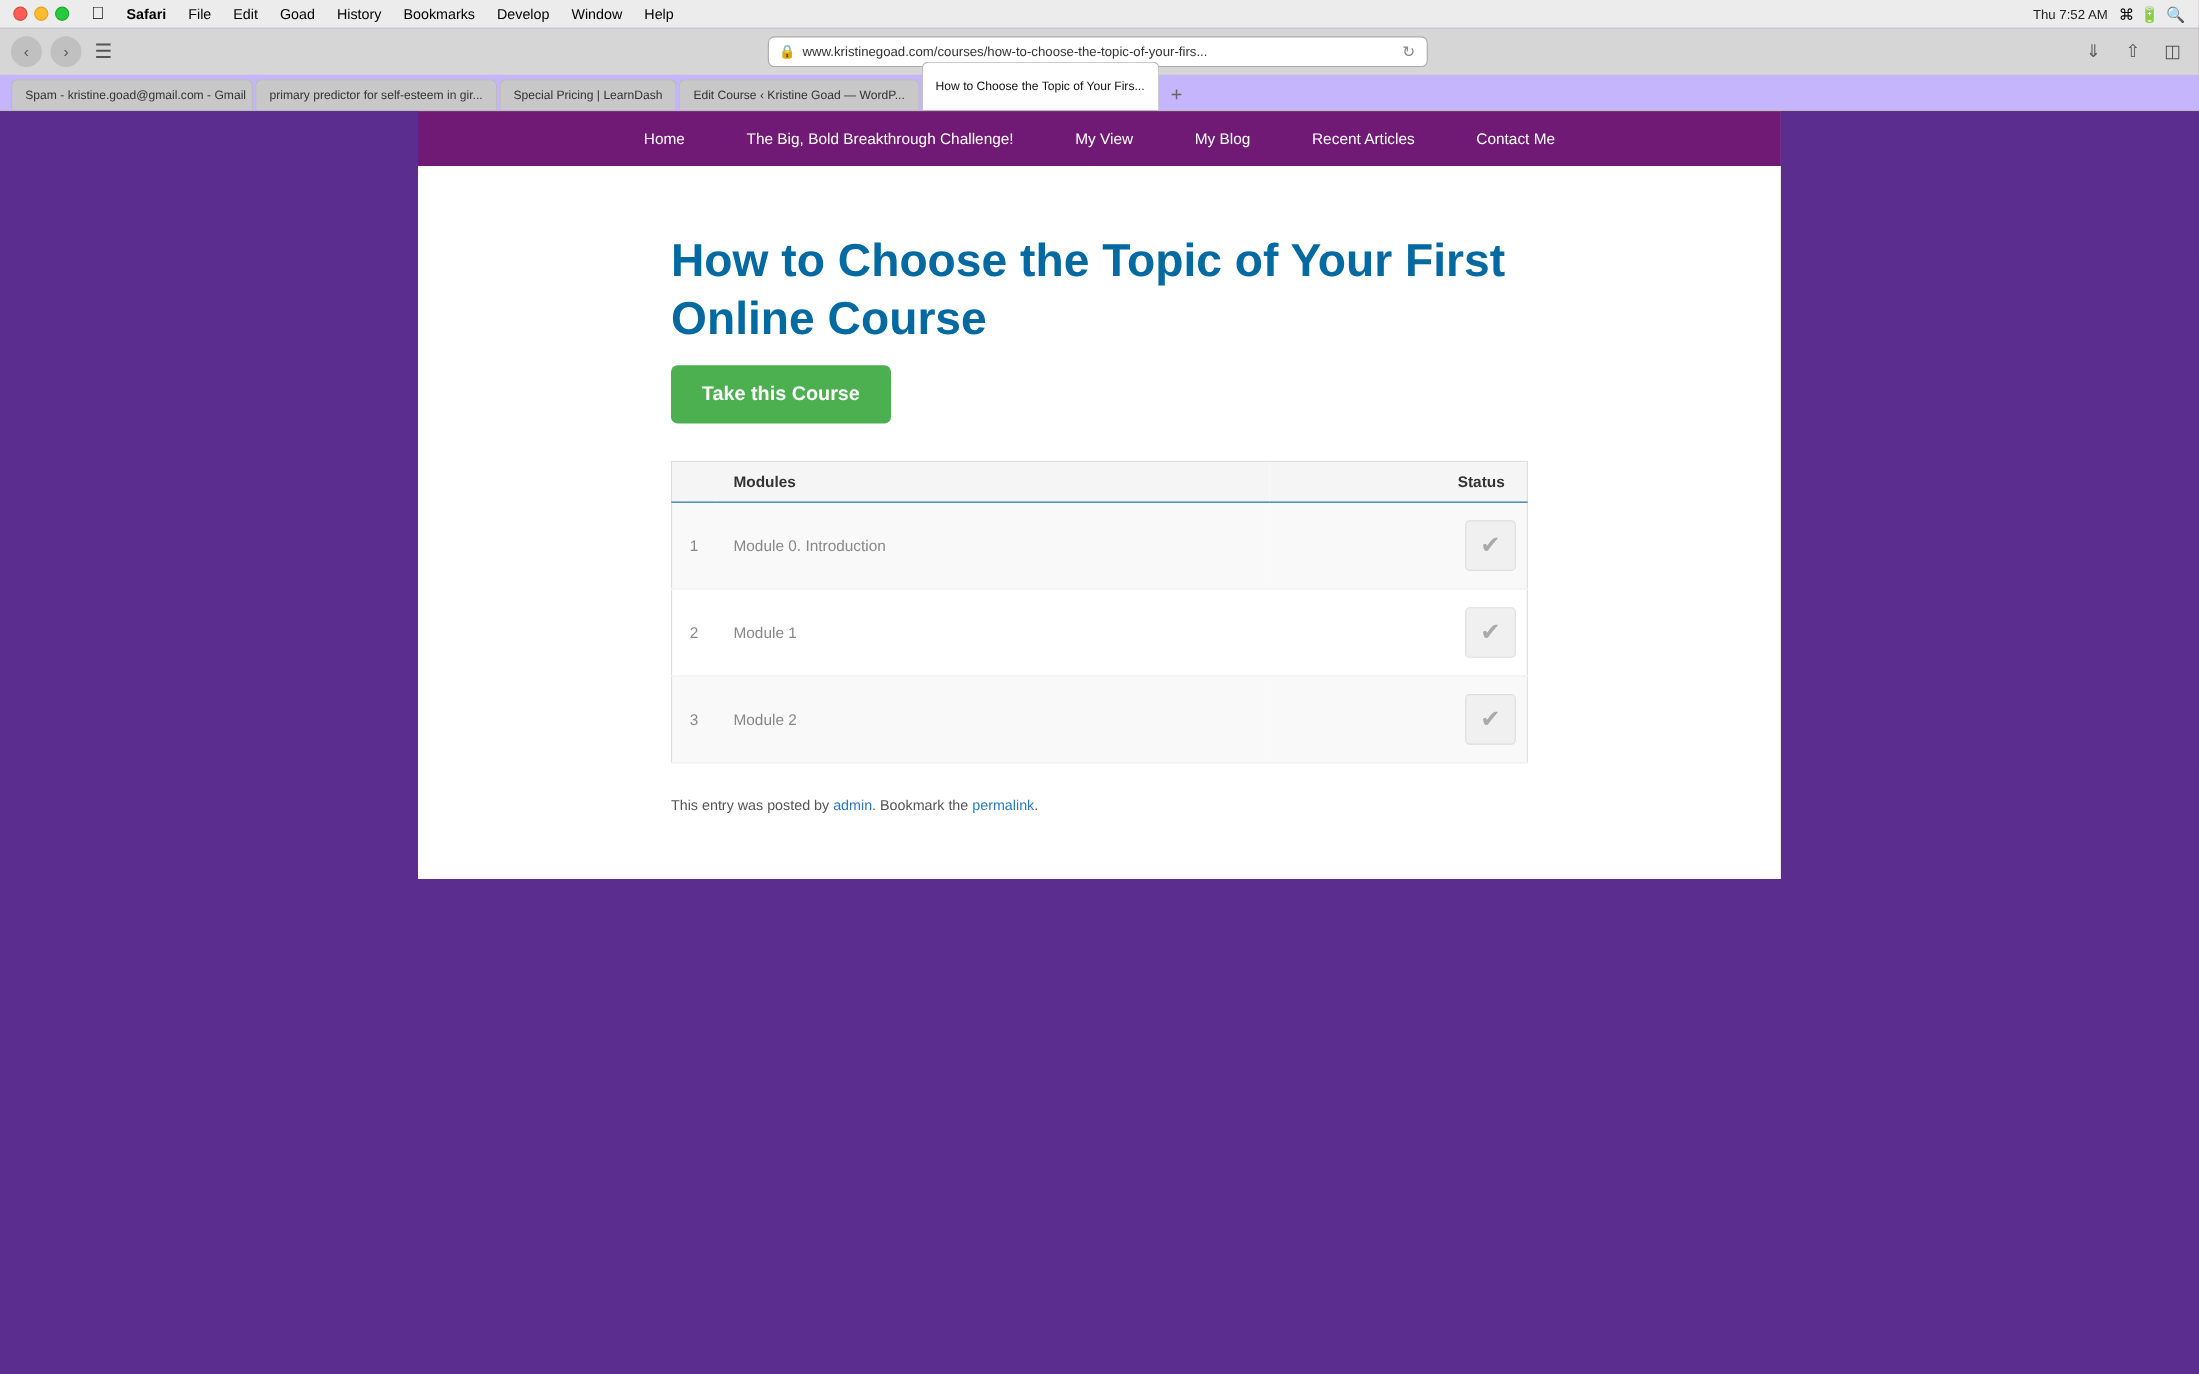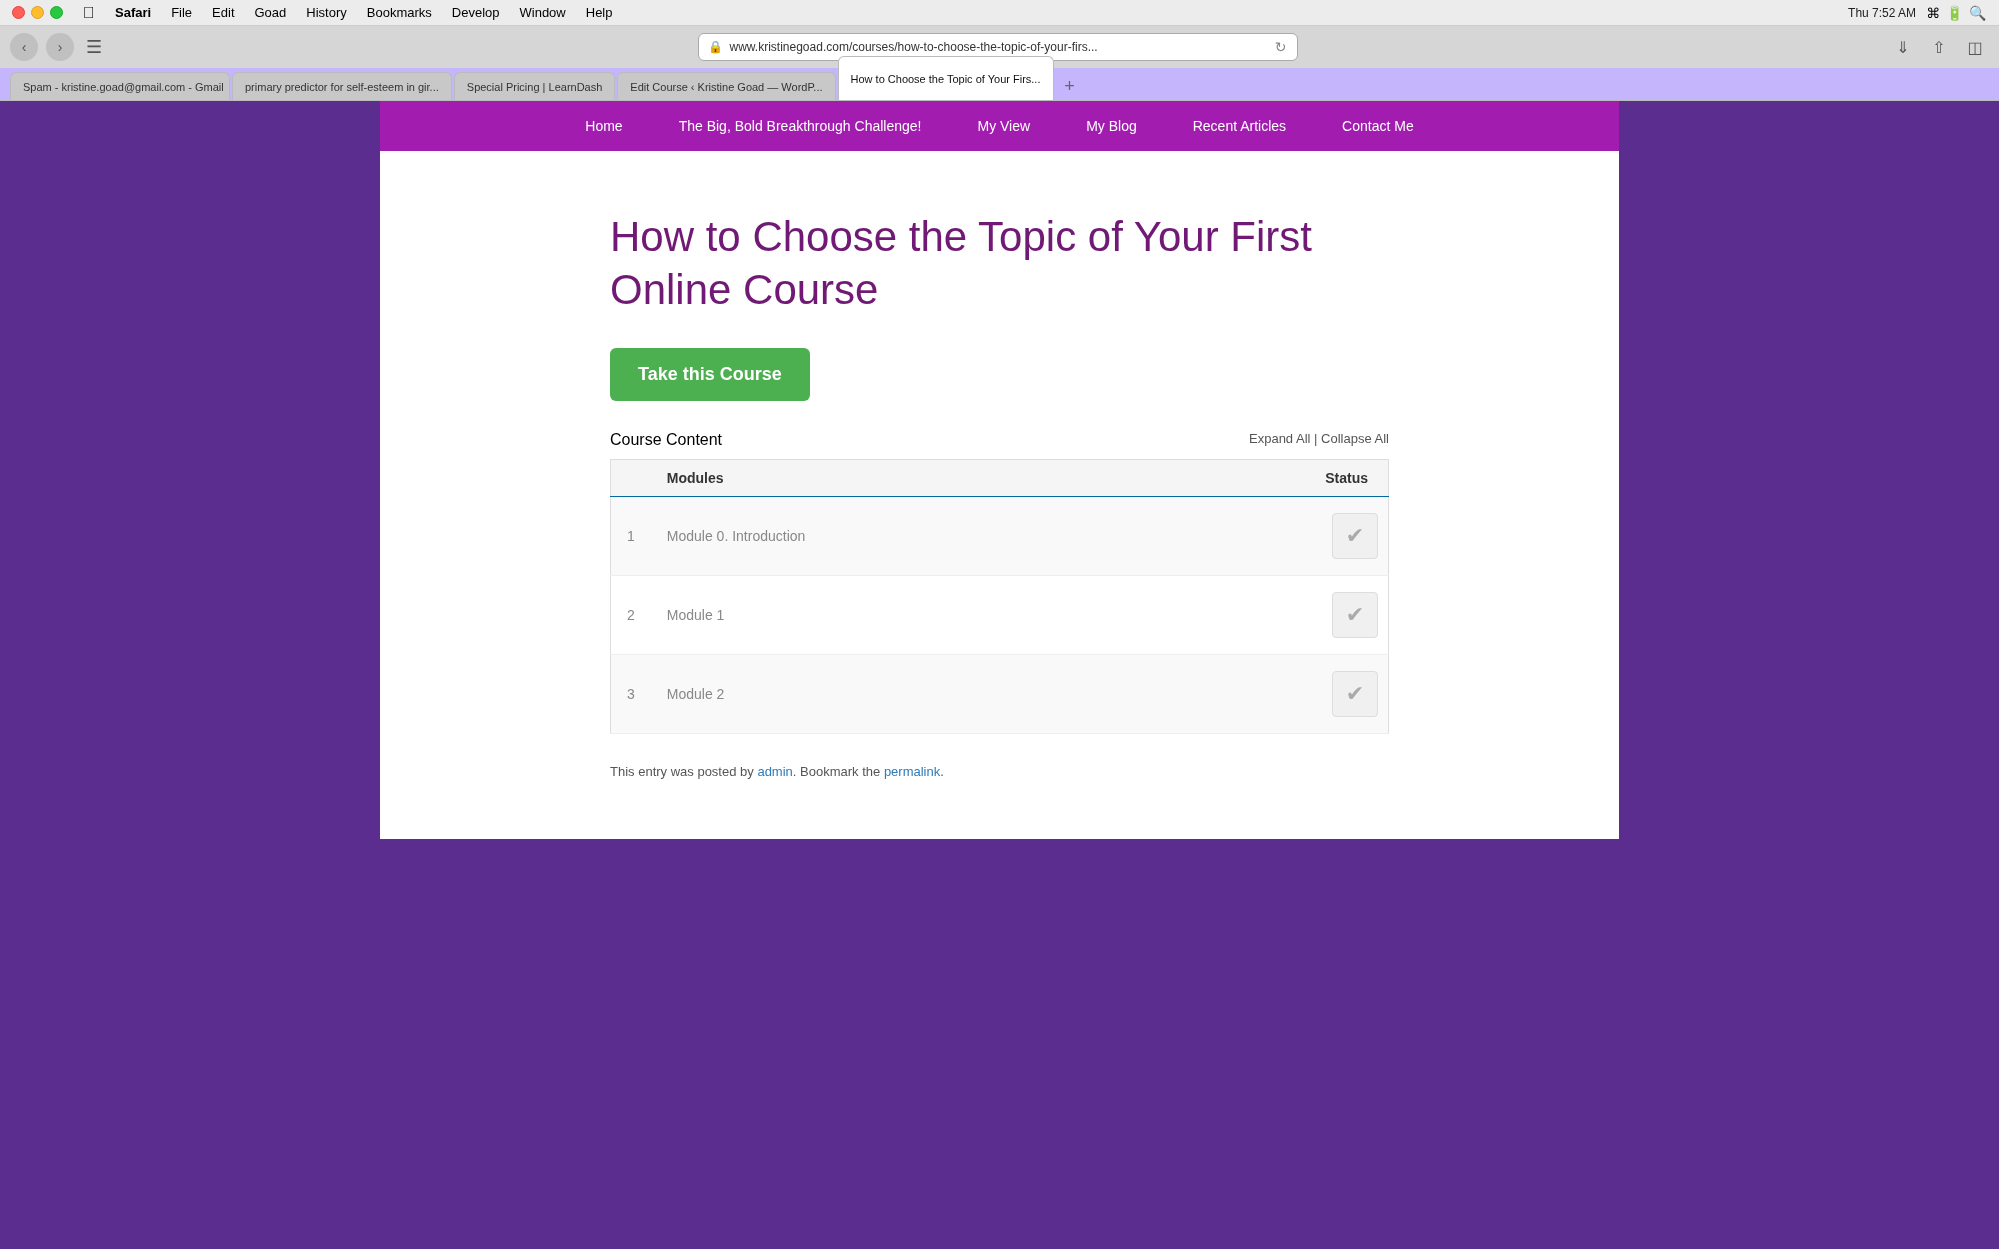--- a/index.html
+++ b/index.html
@@ -99,21 +99,21 @@
       color: #222;
       font-weight: 500;
       white-space: nowrap;
     }
     .status-icons {
       display: flex; gap: 6px; align-items: center; font-size: 14px;
     }
 
     
     .site-nav {
-      background: #a21caf;
+      background: #701a75;
       padding: 0 20px;
       display: flex;
       align-items: center;
       justify-content: center;
       height: 50px;
       gap: 16px;
     }
     .site-nav a {
       color: white;
       text-decoration: none;
@@ -123,24 +123,24 @@
     }
 
     
     .content-area {
       padding: 60px 230px 60px 230px;
       background: white;
     }
 
     .course-title {
       font-size: 42px;
-      font-weight: 400;
-      color: #701a75;
+      font-weight: 700;
+      color: #0369a1;
       line-height: 1.25;
-      margin-bottom: 32px;
+      margin-bottom: 16px;
     }
 
     .take-course-btn {
       background: #4caf50;
       color: white;
       border: none;
       padding: 16px 28px;
       font-size: 18px;
       font-weight: 600;
       border-radius: 6px;
@@ -342,28 +342,20 @@
       <a>My Blog</a>
       <a>Recent Articles</a>
       <a>Contact Me</a>
     </nav>
 
     <div class="content-area">
       <h1 class="course-title">How to Choose the Topic of Your First Online Course</h1>
 
       <button class="take-course-btn">Take this Course</button>
 
-      <div style="margin-bottom: 10px;">
-        <span>Course Content</span>
-        <span class="expand-collapse">
-          <span>Expand All</span>
-          <span> | </span>
-          <span>Collapse All</span>
-        </span>
-      </div>
 
       <table class="course-table">
         <thead>
           <tr>
             <th style="width:30px;"></th>
             <th>Modules</th>
             <th style="text-align:right; padding-right:20px;">Status</th>
           </tr>
         </thead>
         <tbody>

